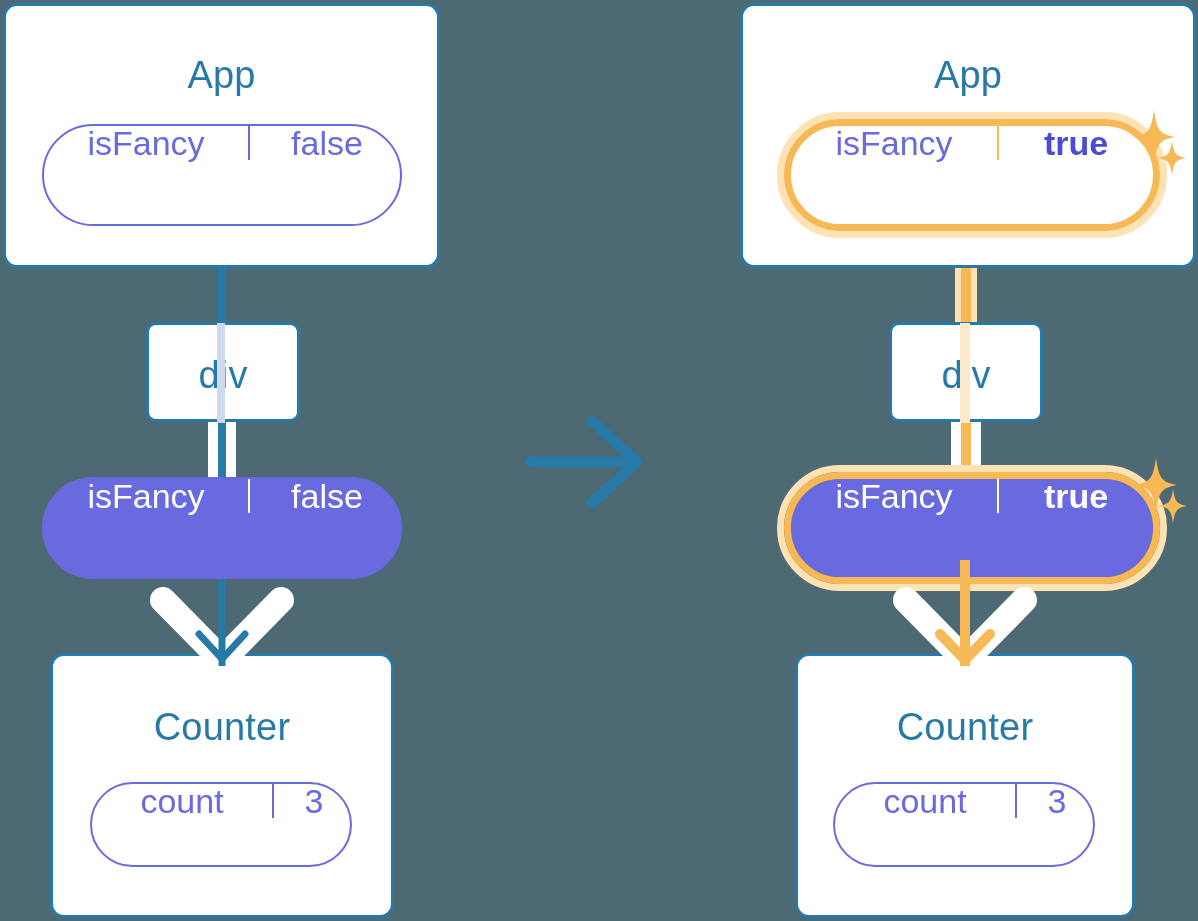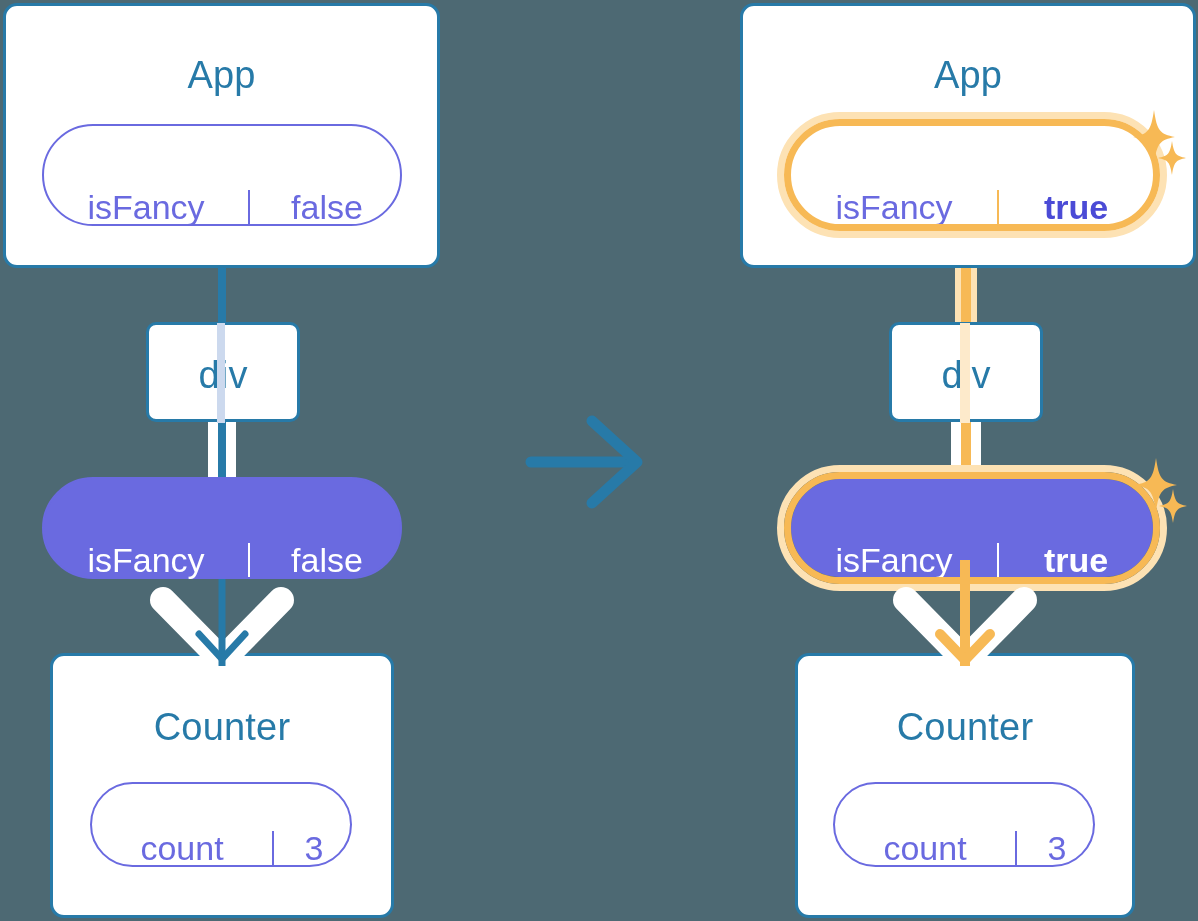--- a/index.html
+++ b/index.html
@@ -41,21 +41,21 @@
     letter-spacing: 0.2px;
     line-height: 1;
     white-space: nowrap;
   }
 
   
   .pill {
     position: absolute;
     box-sizing: border-box;
     display: flex;
-    align-items: flex-end;
+    align-items: flex-start;
     z-index: 8;
   }
   .pill-outline {
     border: 2.5px solid #6a6ae0;
     background: #ffffff;
   }
   .pill-filled {
     border: 2.5px solid #6a6ae0;
     background: #6a6ae0;
   }

